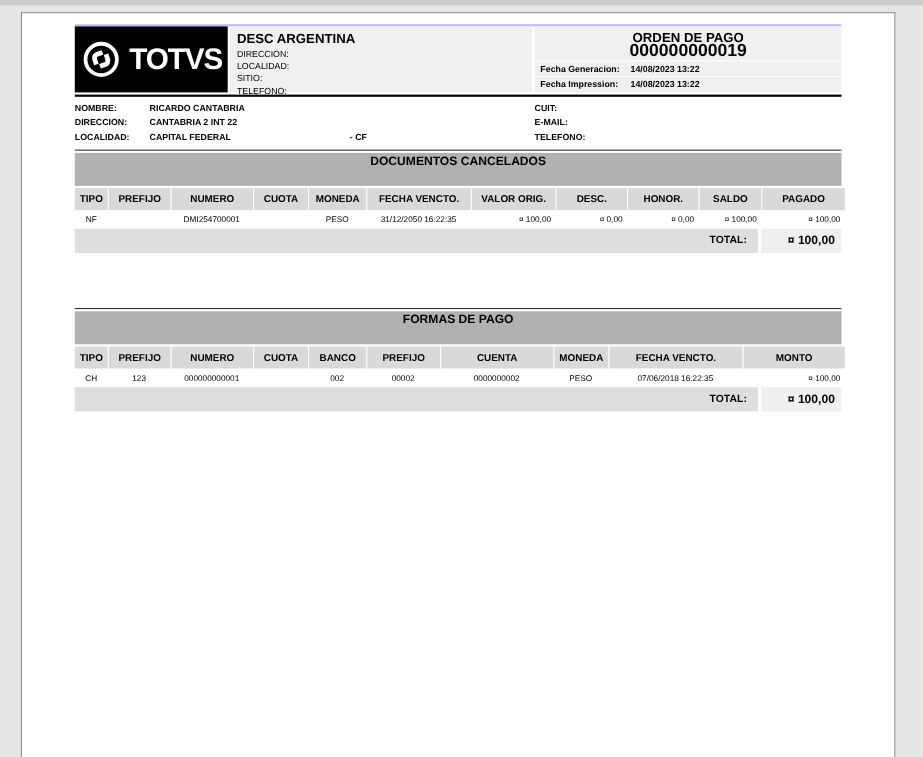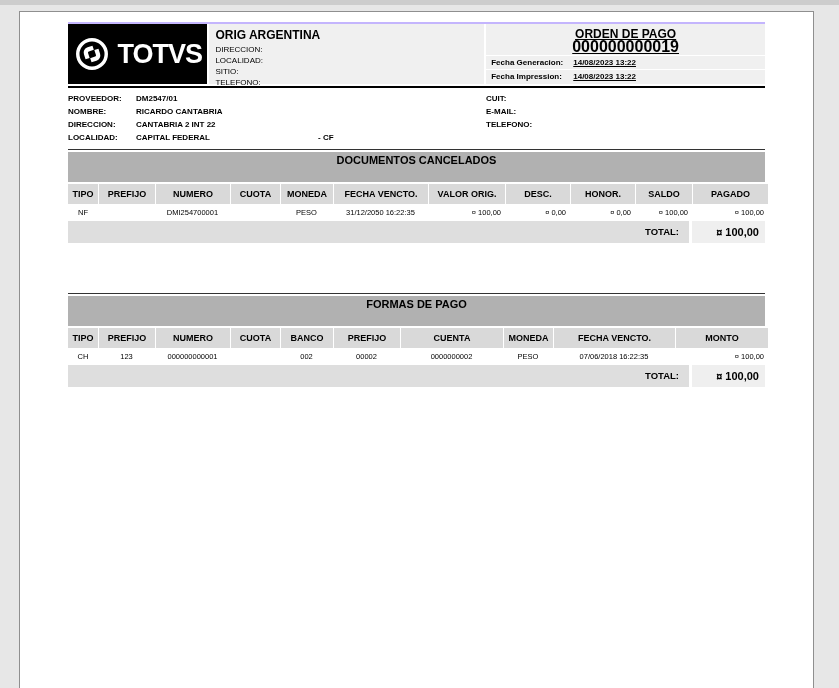--- a/index.html
+++ b/index.html
@@ -10,21 +10,21 @@
           background:#fff; border:1px solid #8f8f8f; border-bottom:none; }
   .content { margin:0 48px; padding-top:10px; }
 
   
   .report-header { display:flex; height:62px; border-top:2px solid #c4b5fd; }
   .logo-box { width:140px; background:#000; color:#fff; display:flex; align-items:center; justify-content:center; gap:6px; }
   .logo-text { font-size:27px; font-weight:bold; letter-spacing:-1px; }
   .company-cell { width:276px; margin-left:2px; background:#f0f0f0; padding:2px 6px; }
   .company-name { font-size:12px; font-weight:bold; padding:2px 0 2px; }
   .company-row { font-size:8px; height:11px; line-height:11px; }
-  .order-cell { width:280px; margin-left:2px; background:#f0f0f0;text-decoration:underline; }
+  .order-cell { width:280px; margin-left:2px; background:#f0f0f0; }
   .order-title { text-align:center; font-weight:bold; font-size:12px; padding-top:3px; height:16px; line-height:14px; }
   .order-number { text-align:center; font-weight:bold; font-size:16px; height:15px; line-height:14px; }
   .order-row { border-top:1px solid #fff; font-size:8px; font-weight:bold; height:14px; line-height:13px; padding:0 5px; }
   .order-row .lbl { display:inline-block; width:82px; }
 
   .thick-rule { height:2px; background:#000; margin-top:2px; }
 
   
   .provider { display:flex; padding:4px 0 5px; }
   .prov-left { width:418px; }
@@ -64,21 +64,21 @@
           <circle cx="22" cy="22" r="16.5" fill="none" stroke="#fff" stroke-width="4"></circle>
           <g transform="rotate(-18 22 22)">
             <path d="M15.5 25.5 v-6 a4 4 0 0 1 4-4 h6" fill="none" stroke="#fff" stroke-width="5"></path>
             <path d="M28.5 18.5 v6 a4 4 0 0 1 -4 4 h-6" fill="none" stroke="#fff" stroke-width="5"></path>
           </g>
         </svg>
         <span class="logo-text">TOTVS</span>
       </div>
 
       <div class="company-cell">
-        <div class="company-name">ORIG ARGENTINA</div>
+        <div class="company-name">DESC ARGENTINA</div>
         <div class="company-row"><span>DIRECCION:</span> <span></span></div>
         <div class="company-row"><span>LOCALIDAD:</span> <span></span></div>
         <div class="company-row"><span>SITIO:</span> <span></span></div>
         <div class="company-row"><span>TELEFONO:</span> <span></span></div>
       </div>
 
       <div class="order-cell">
         <div class="order-title">ORDEN DE PAGO</div>
         <div class="order-number">000000000019</div>
         <div class="order-row">
@@ -87,21 +87,20 @@
         <div class="order-row">
           <span class="lbl">Fecha Impression:</span><span>14/08/2023 13:22</span>
         </div>
       </div>
     </div>
 
     <div class="thick-rule"></div>
 
     <div class="provider">
       <div class="prov-left">
-        <div class="prov-row"><span class="lbl">PROVEEDOR:</span><span>DM2547/01</span></div>
         <div class="prov-row"><span class="lbl">NOMBRE:</span><span>RICARDO CANTABRIA</span></div>
         <div class="prov-row"><span class="lbl">DIRECCION:</span><span>CANTABRIA 2 INT 22</span></div>
         <div class="prov-row"><span class="lbl">LOCALIDAD:</span><span class="val-fixed">CAPITAL FEDERAL</span><span>- CF</span></div>
       </div>
       <div class="prov-right">
         <div class="prov-row"><span class="lbl">CUIT:</span><span></span></div>
         <div class="prov-row"><span class="lbl">E-MAIL:</span><span></span></div>
         <div class="prov-row"><span class="lbl">TELEFONO:</span><span></span></div>
       </div>
     </div>

